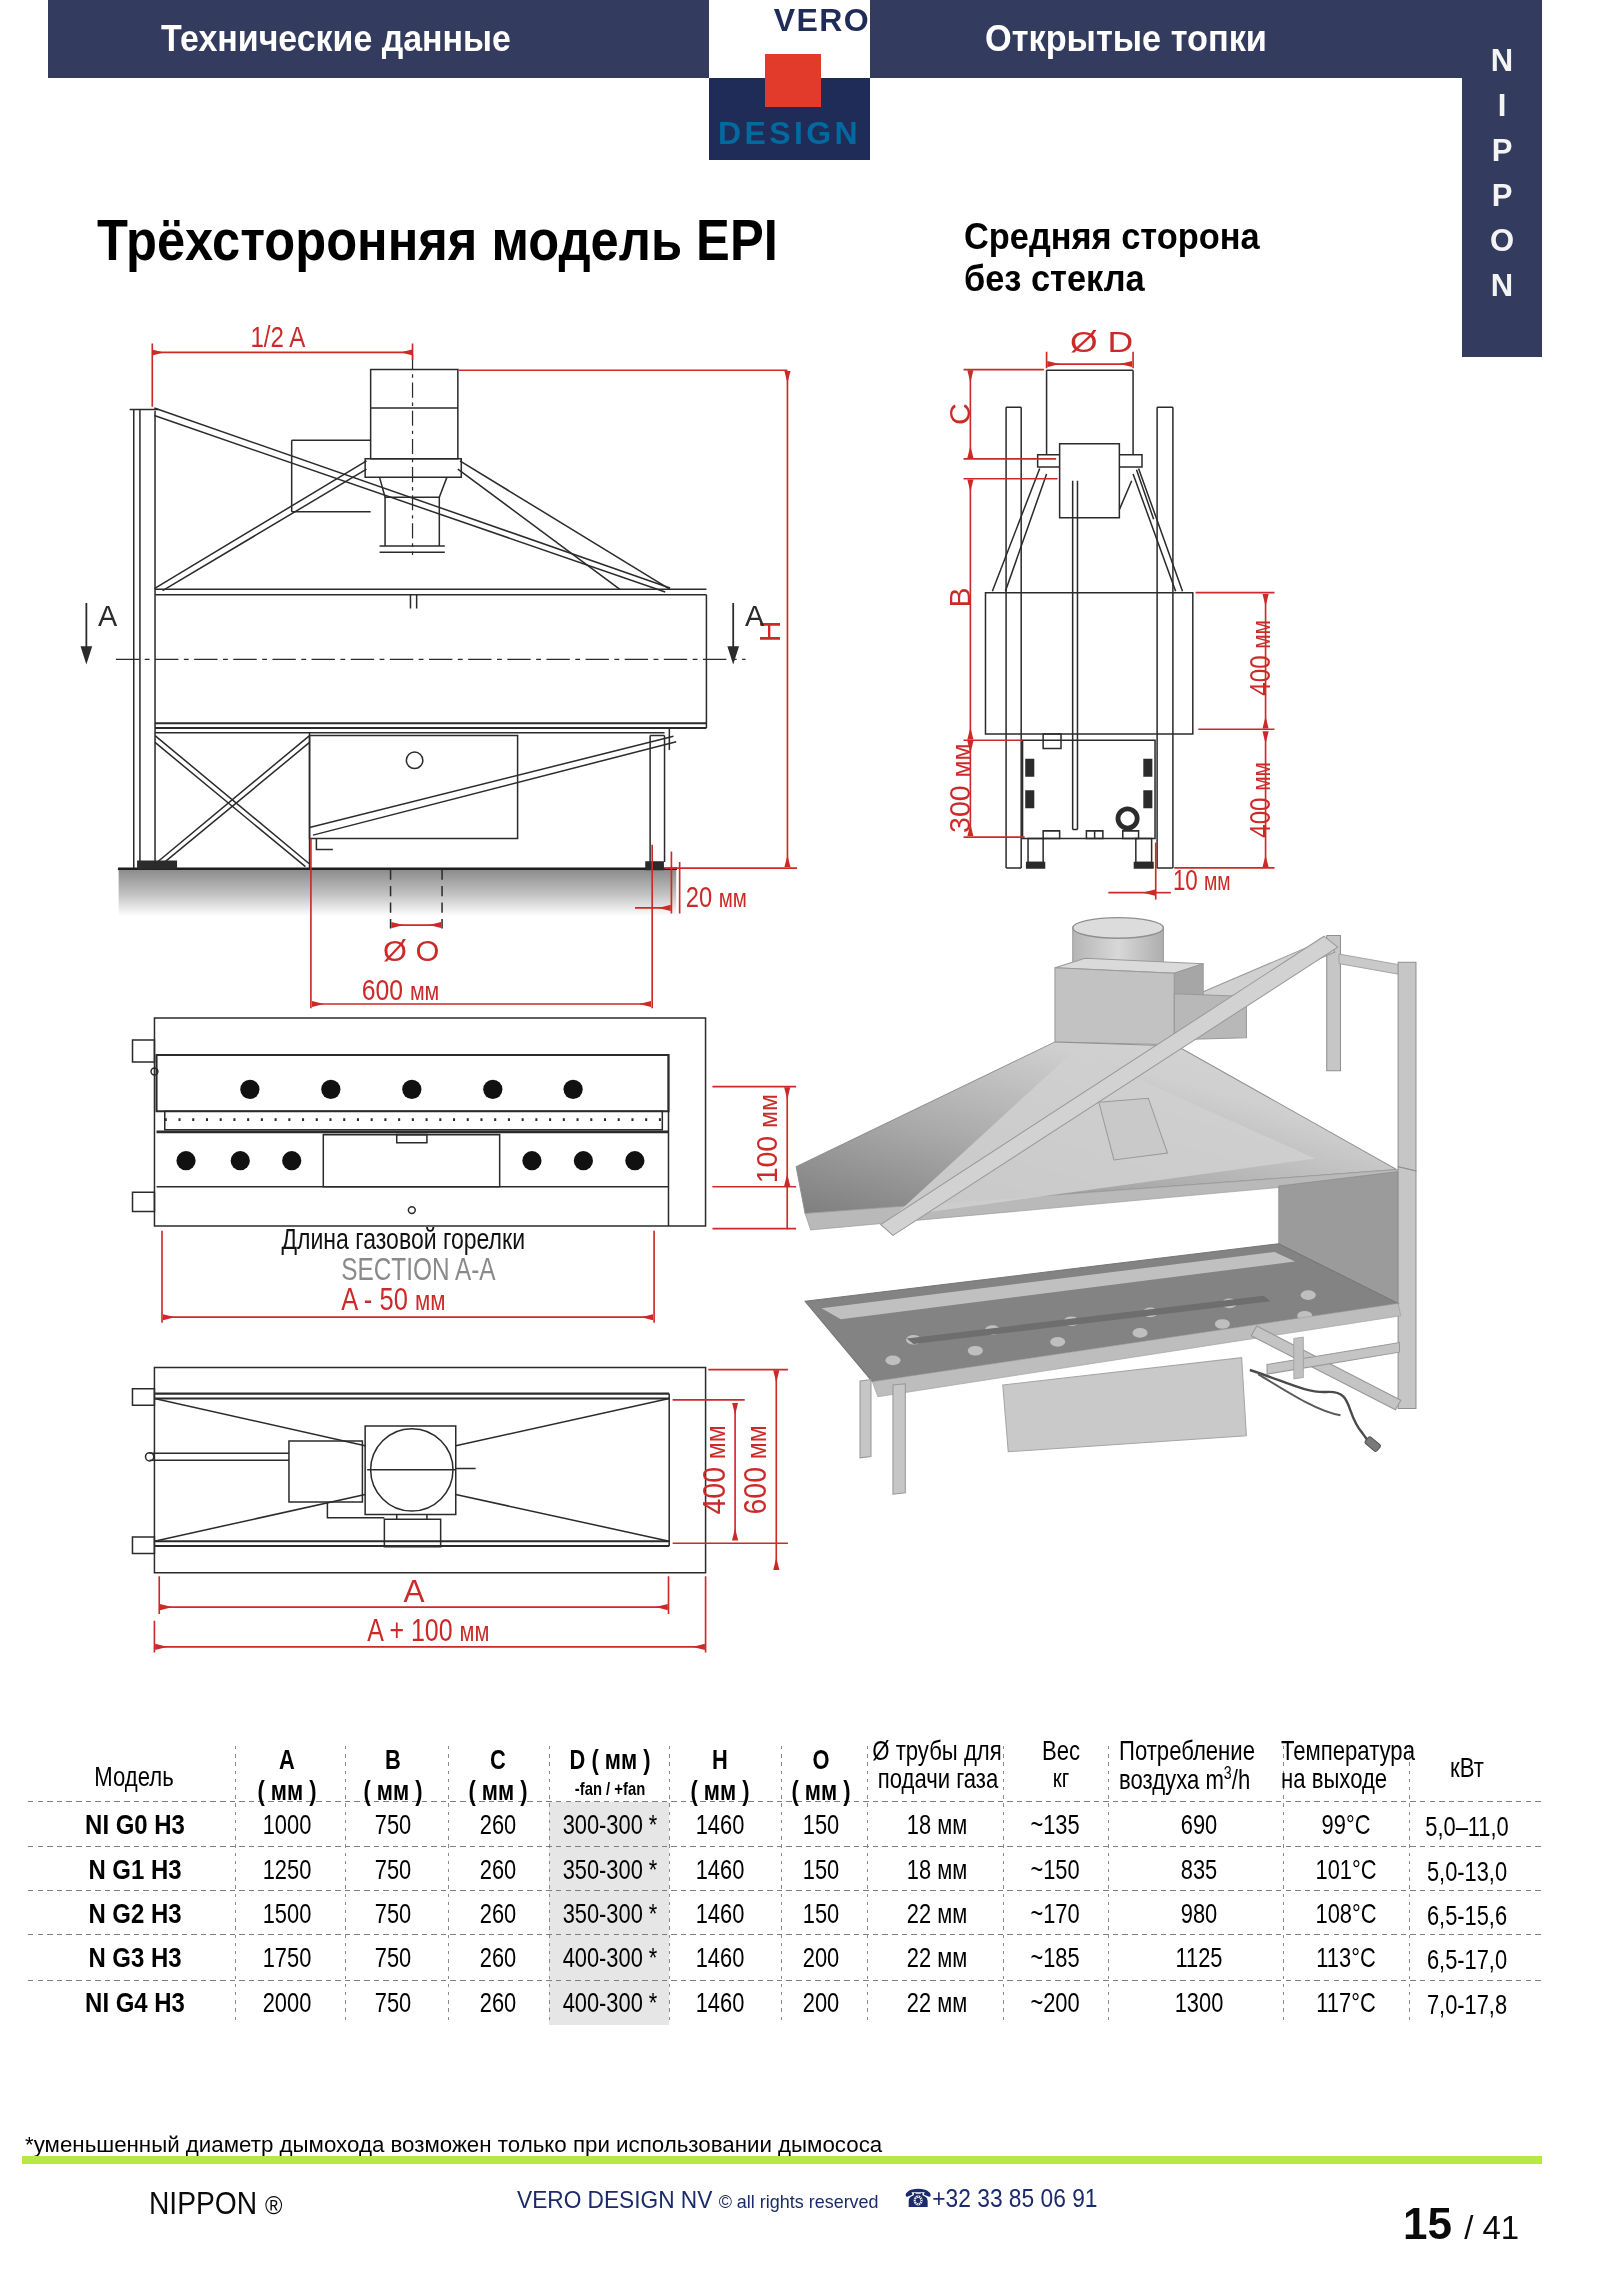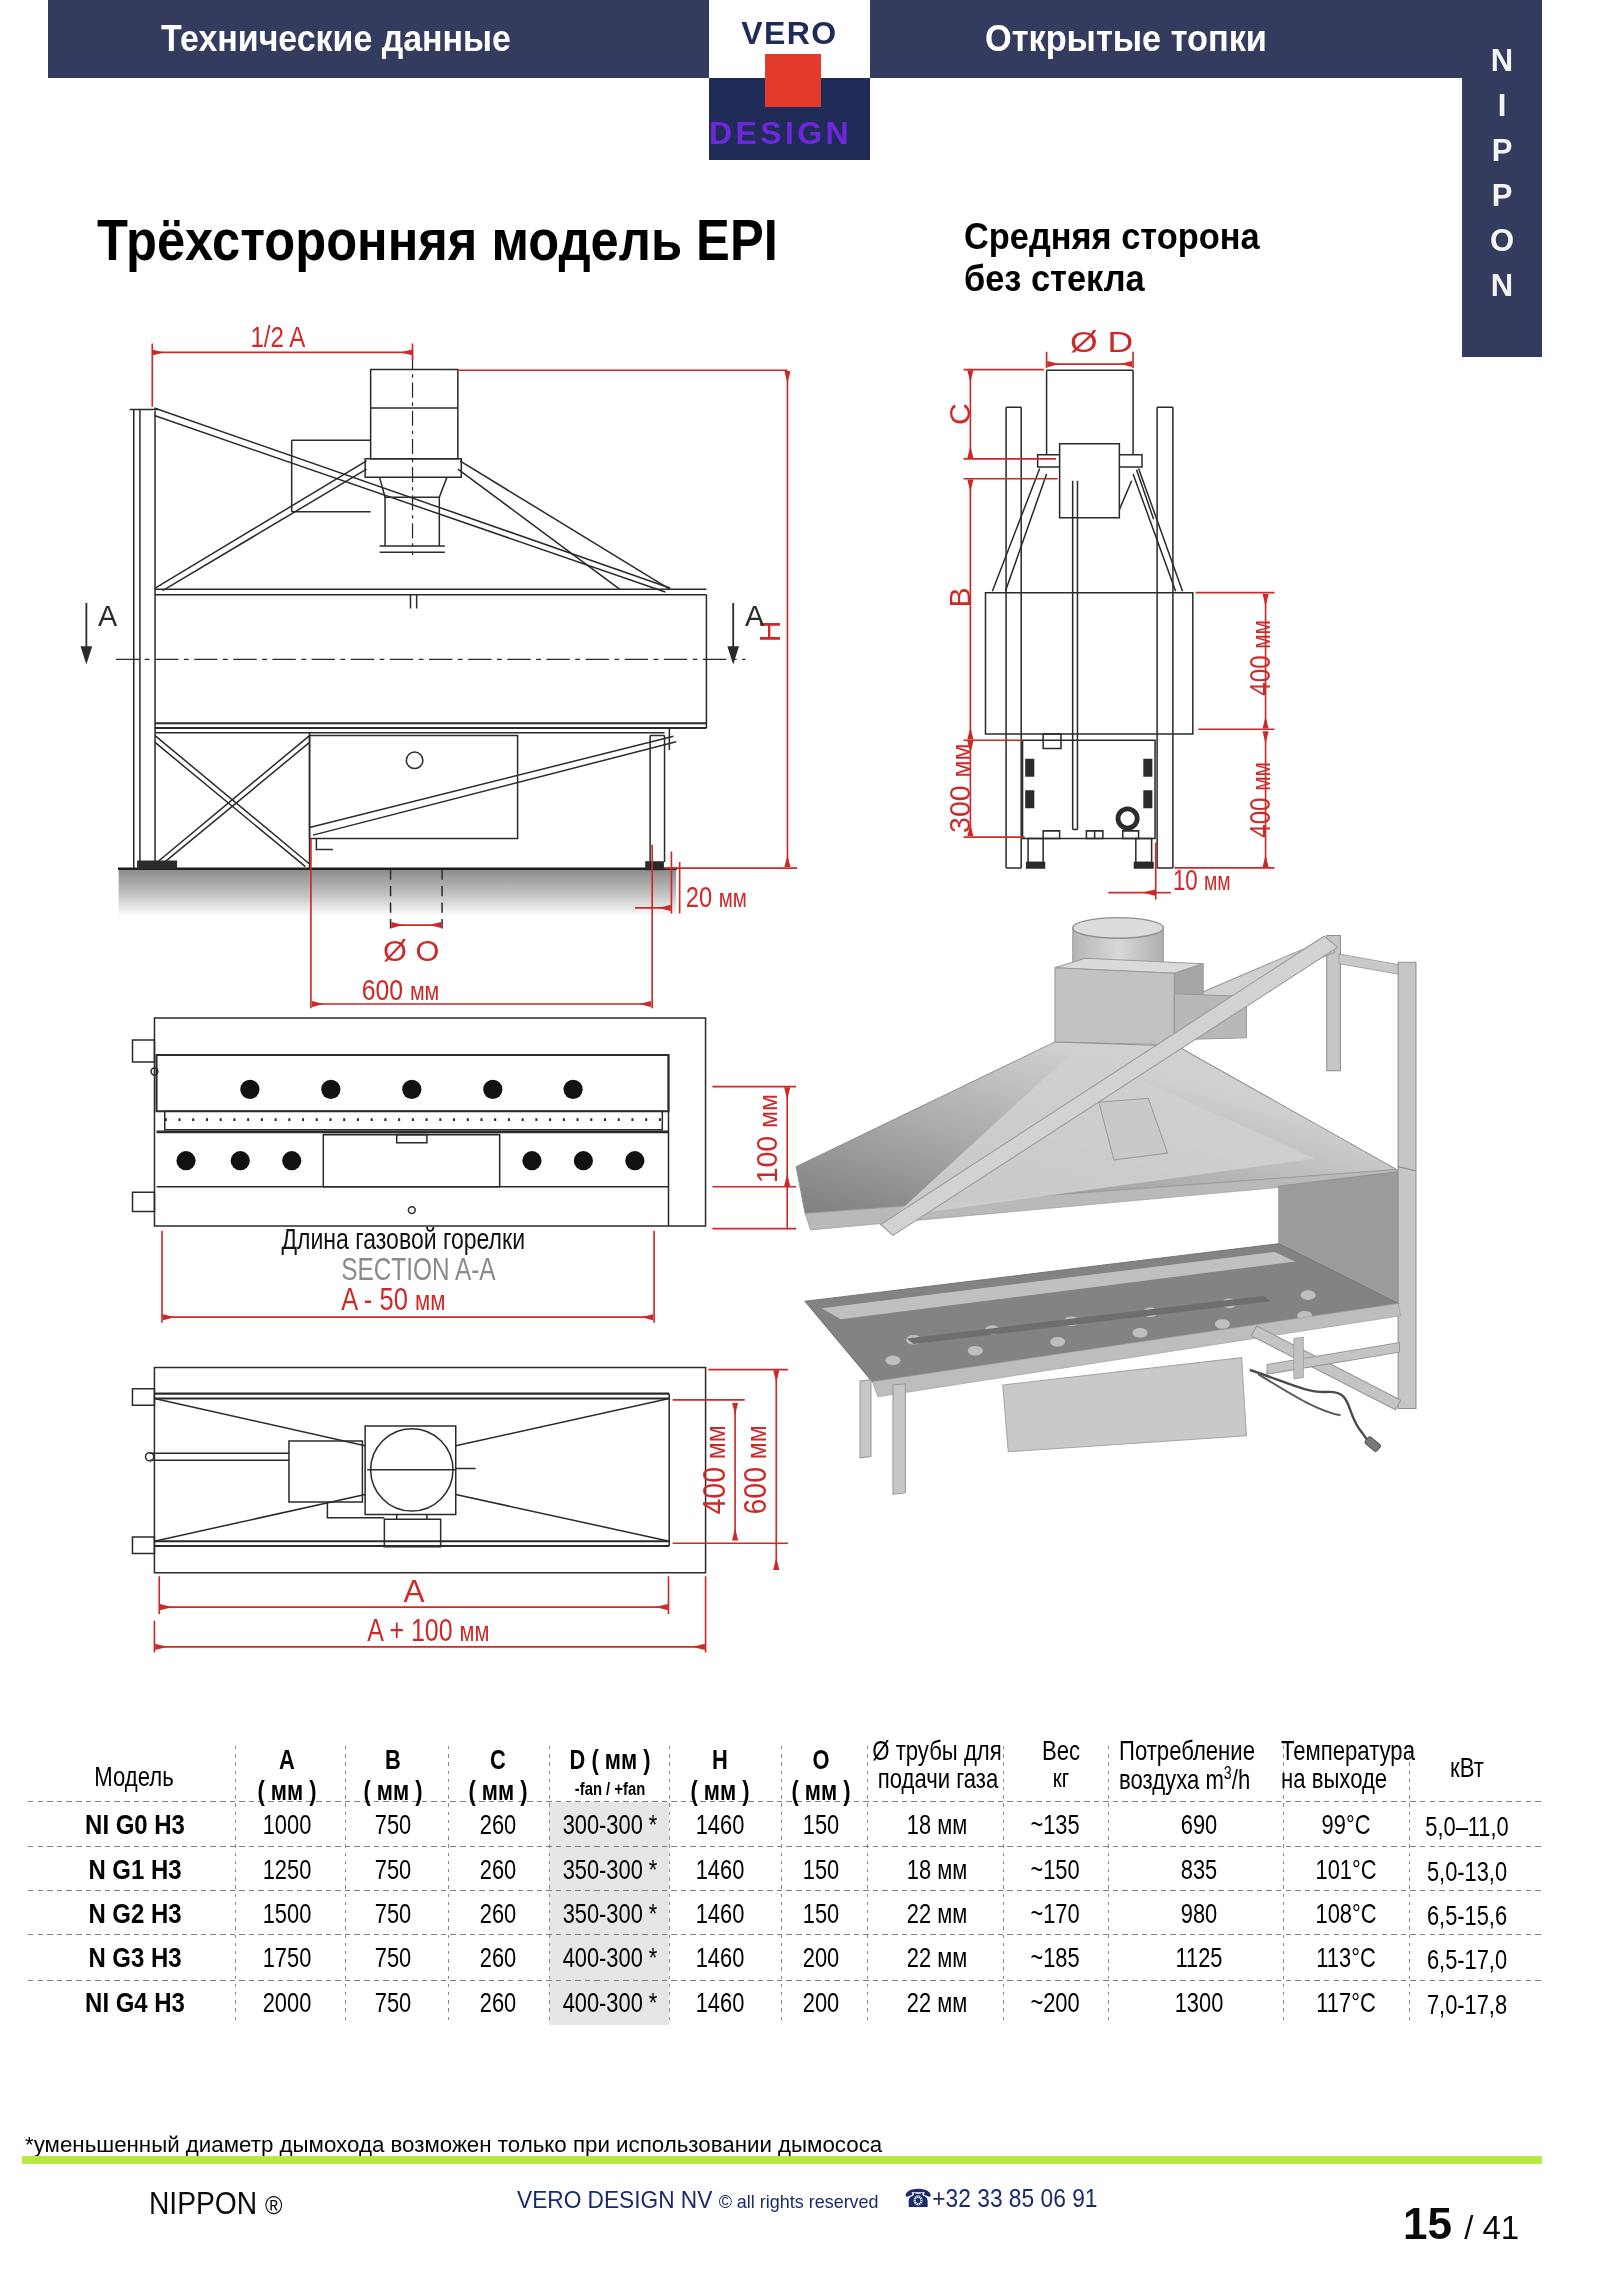--- a/index.html
+++ b/index.html
@@ -23,23 +23,23 @@
 <div class="abs navy" style="left:48px;top:0;width:1493px;height:78px;"></div>
 
 <div class="abs hdrtxt" style="left:161px;top:18px;transform:scaleX(0.942);">Технические данные</div>
 <div class="abs hdrtxt" style="left:985px;top:18px;transform:scaleX(0.953);">Открытые топки</div>
 
 <div class="abs navy" style="left:1462px;top:0;width:80px;height:357px;"></div>
 <div class="abs" style="left:1462px;top:38px;width:80px;color:#f4f4f4;font-weight:bold;font-size:31px;line-height:45px;text-align:center;">N<br>I<br>P<br>P<br>O<br>N</div>
 
 <div class="abs" style="left:709px;top:0;width:161px;height:78px;background:#ffffff;"></div>
 <div class="abs" style="left:709px;top:78px;width:161px;height:82px;background:#1f2c58;"></div>
-<div class="abs" style="left:709px;top:15px;width:161px;text-align:center;color:#1f2c58;font-weight:bold;font-size:32px;letter-spacing:1.4px;">VERO</div>
+<div class="abs" style="left:709px;top:2px;width:161px;text-align:right;color:#1f2c58;font-weight:bold;font-size:32px;letter-spacing:1.4px;">VERO</div>
 <div class="abs" style="left:765px;top:54px;width:56px;height:53px;background:#e23b2c;"></div>
-<div class="abs" style="left:709px;top:115px;width:161px;text-align:left;color:#6d28d9;font-weight:bold;font-size:32px;letter-spacing:3.4px;">DESIGN</div>
+<div class="abs" style="left:709px;top:115px;width:161px;text-align:center;color:#0369a1;font-weight:bold;font-size:32px;letter-spacing:3.4px;">DESIGN</div>
 
 <div class="abs" style="left:97px;top:206px;font-weight:bold;font-size:58px;transform:scaleX(0.873);transform-origin:left top;white-space:nowrap;">Трёхсторонняя модель EPI</div>
 <div class="abs" style="left:964px;top:216px;font-weight:bold;font-size:36px;line-height:42px;transform:scaleX(0.955);transform-origin:left top;">Средняя сторона<br>без стекла</div>
 
 <svg style="left:69px;top:316px;" width="742" height="721" viewBox="100 460 1080 1050">
 <defs>
 <marker id="ar" markerUnits="userSpaceOnUse" markerWidth="18" markerHeight="10" refX="17" refY="5" orient="auto-start-reverse">
   <path d="M0,5 L18,0.5 L18,9.5 Z" fill="#cc2a28"></path>
 </marker>
 </defs>

